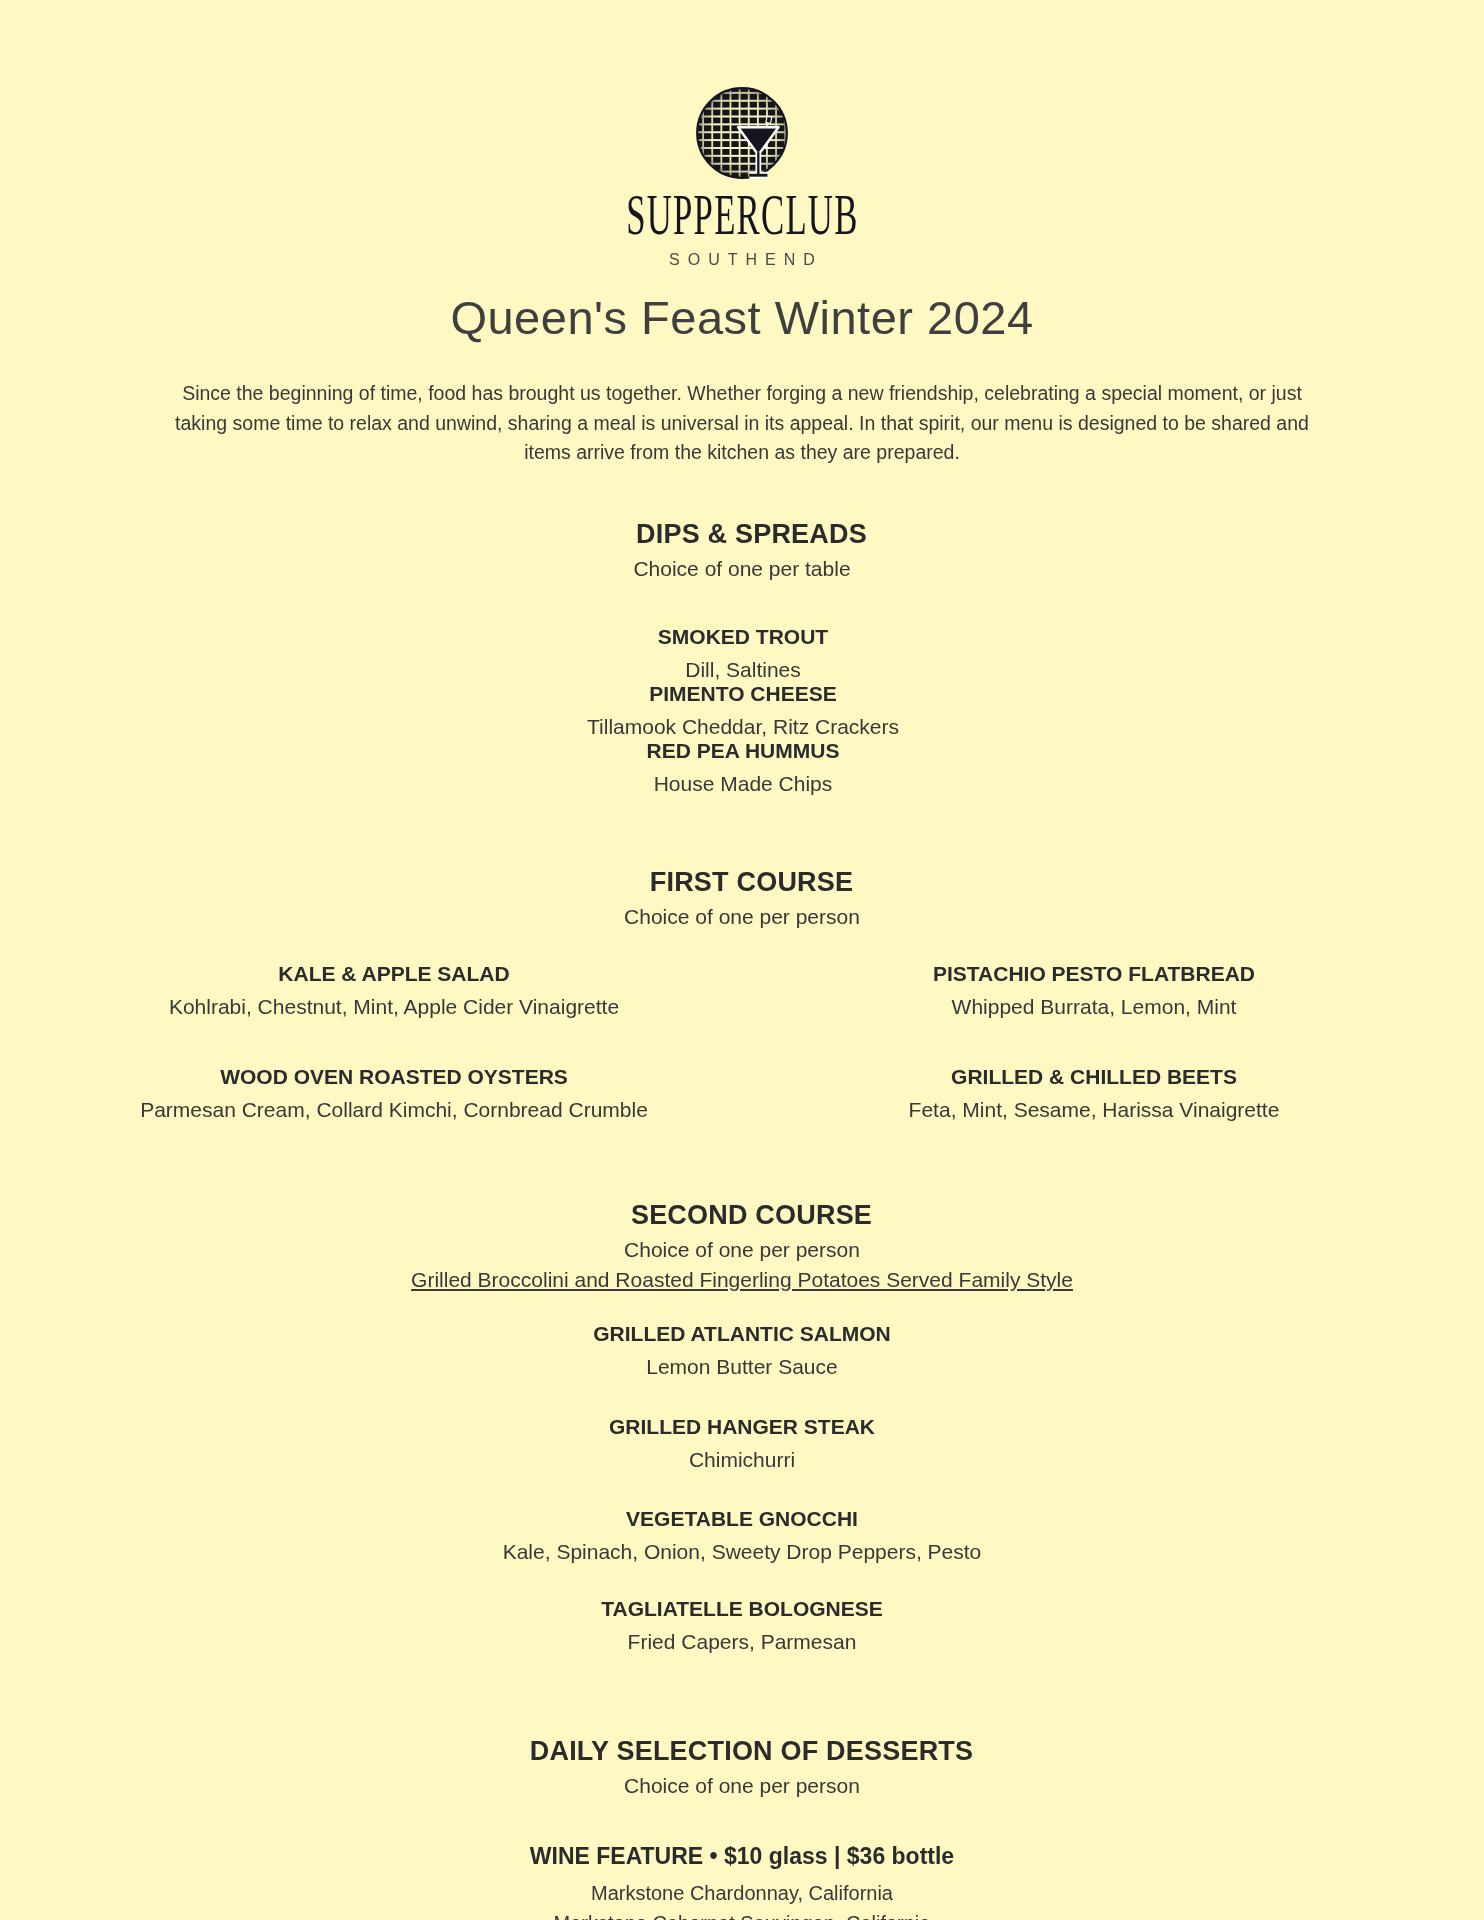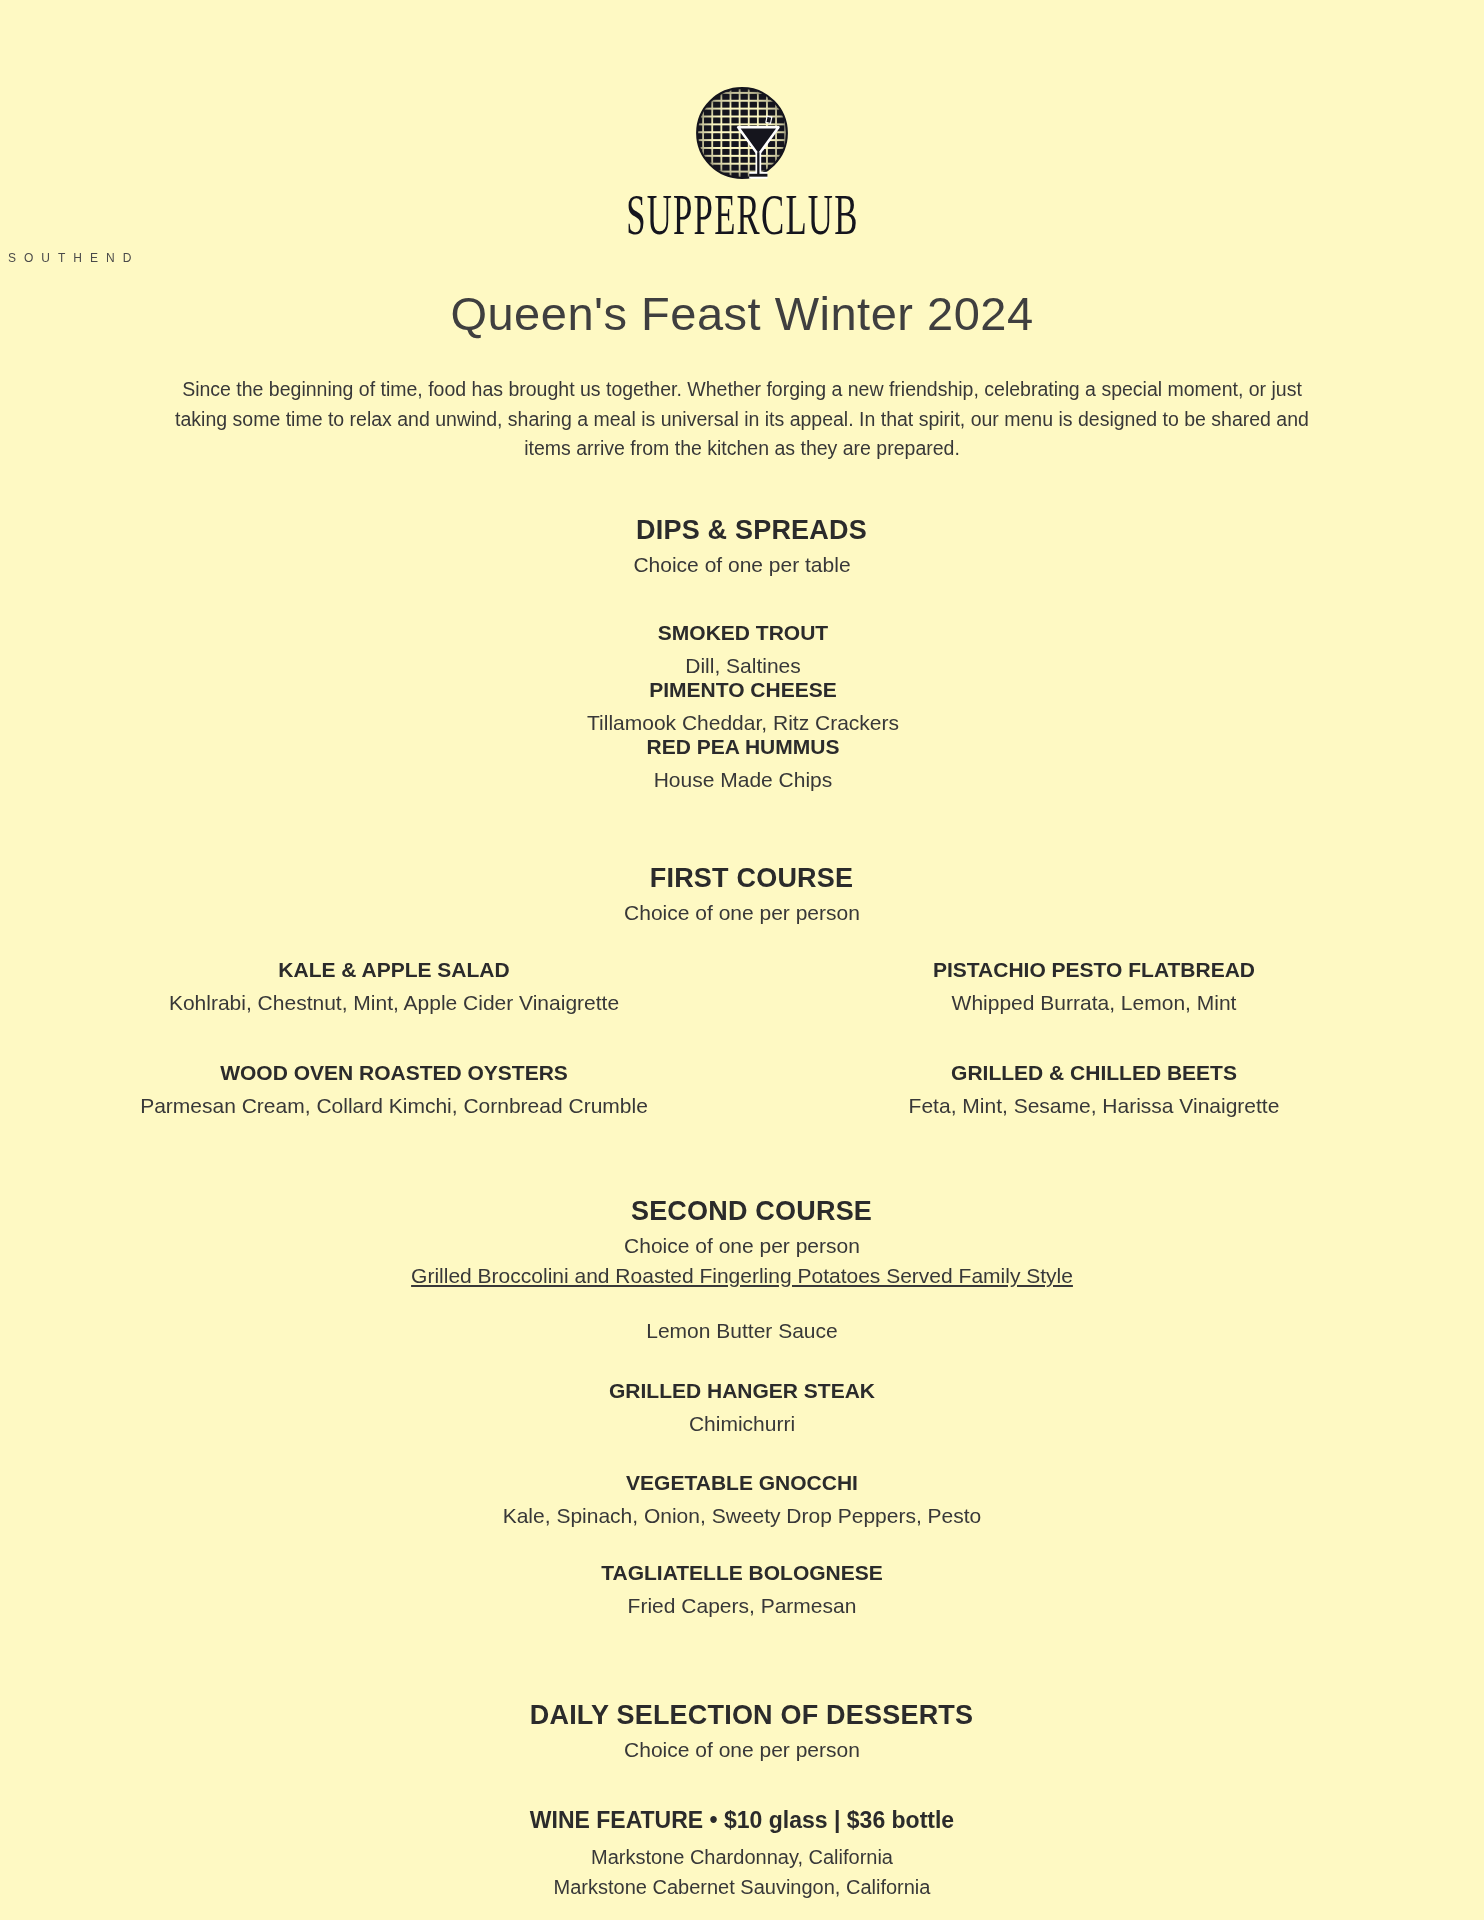--- a/index.html
+++ b/index.html
@@ -32,21 +32,22 @@
     white-space: nowrap;
   }
   .wordmark span {
     display: inline-block;
     letter-spacing: 2px;
     transform: scaleX(0.62);
     transform-origin: 50% 50%;
   }
   .wordmark-sub {
     margin-top: 9px;
-    font-size: 12px;
+    text-align: center;
+    font-size: 16px;
     letter-spacing: 8px;
     padding-left: 8px;
     color: #4a4a4a;
     line-height: 1;
   }
   .page-title {
     margin-top: 21px;
     text-align: center;
     font-size: 47px;
     line-height: 1.25;
@@ -236,20 +237,21 @@
         <div class="item-desc">Feta, Mint, Sesame, Harissa Vinaigrette</div>
       </div>
     </div>
   </section>
 
   <section class="sec-second-course">
     <div class="section-heading">SECOND COURSE</div>
     <div class="section-subtitle">Choice of one per person</div>
     <div class="section-note">Grilled Broccolini and Roasted Fingerling Potatoes Served Family Style</div>
     <div class="sc-item sc-item-1">
+      <div class="item-name">GRILLED ATLANTIC SALMON</div>
       <div class="item-desc">Lemon Butter Sauce</div>
     </div>
     <div class="sc-item sc-item-2">
       <div class="item-name">GRILLED HANGER STEAK</div>
       <div class="item-desc">Chimichurri</div>
     </div>
     <div class="sc-item sc-item-3">
       <div class="item-name">VEGETABLE GNOCCHI</div>
       <div class="item-desc">Kale, Spinach, Onion, Sweety Drop Peppers, Pesto</div>
     </div>

